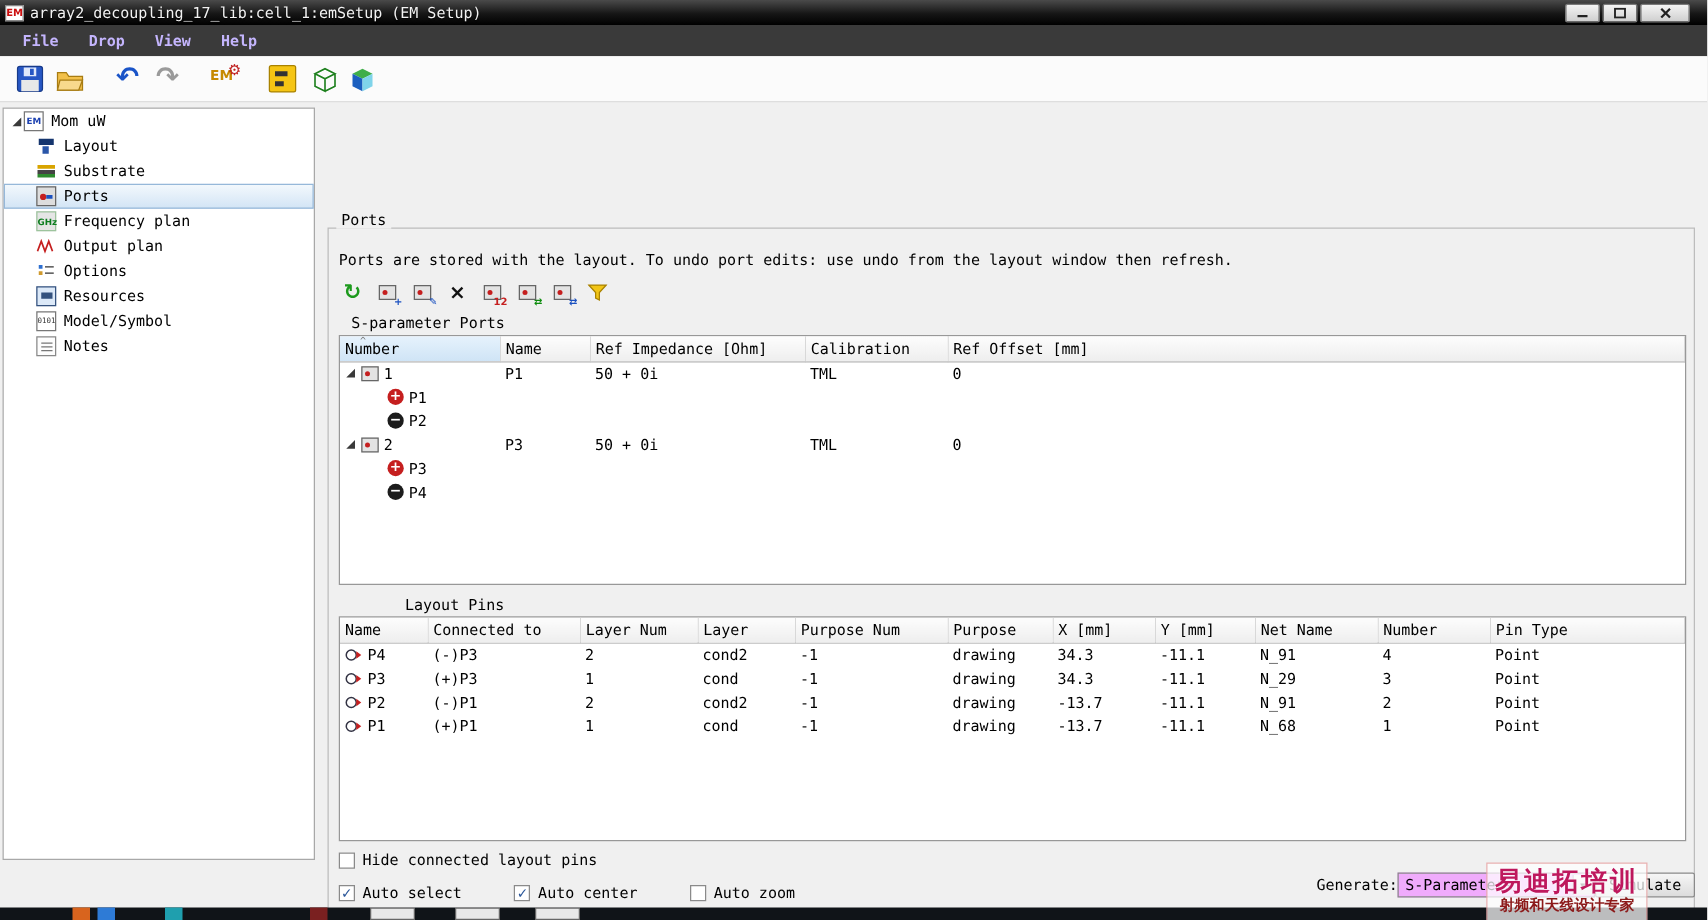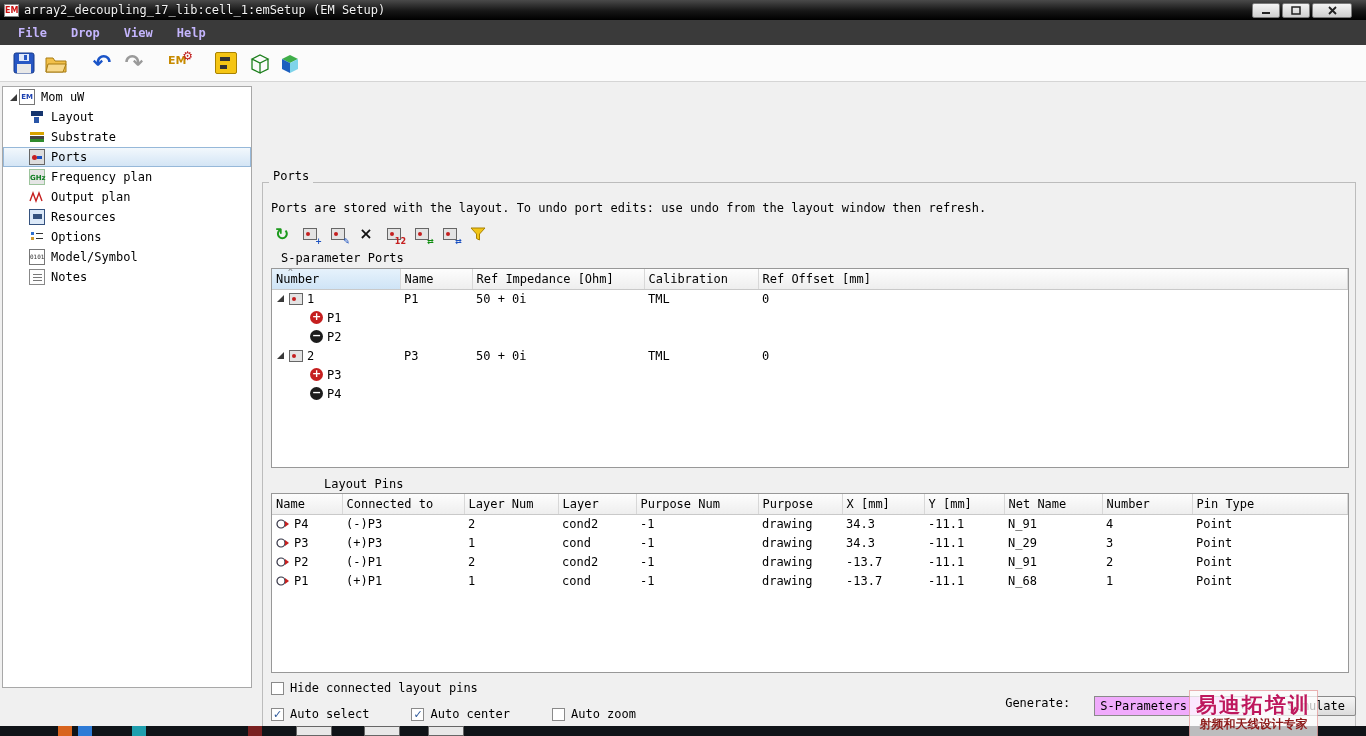--- a/index.html
+++ b/index.html
@@ -110,21 +110,21 @@
   .cb-row { position:absolute; display:flex; align-items:center; }
   .cb { display:flex; align-items:center; margin-right:42px; }
   .cb .box { width:13px; height:13px; background:#fff; border:1px solid #8a8a8a; margin-right:6px;
     display:flex; align-items:center; justify-content:center; font:bold 11px/11px "DejaVu Sans", sans-serif; color:#2b579a; }
   .cb .box.checked::after { content:"\2713"; }
 
   .drop-field { position:absolute; left:8px; top:548px; width:1078px; height:22px; background:#fff;
     border:1px solid #989898; display:flex; align-items:center; padding-left:6px; }
 
   
-  .footer-row { position:absolute; right:10px; top:614px; height:24px; display:flex; gap:24px; }
+  .footer-row { position:absolute; right:10px; top:614px; height:24px; display:flex; align-items:center; gap:0; }
   .combo { width:158px; height:20px; background:#f0abfc; border:1px solid #8a8a8a; display:flex; align-items:center; position:relative; padding-left:5px; }
   .combo .arrow-box { position:absolute; right:1px; top:1px; bottom:1px; width:16px;
     background:linear-gradient(#f5f5f5,#ddd); border-left:1px solid #aaa; display:flex; align-items:center; justify-content:center; font-size:8px; color:#333; }
   .button { height:20px; padding:0 10px; background:linear-gradient(#f6f6f6,#dcdcdc); border:1px solid #8a8a8a; border-radius:2px;
     display:flex; align-items:center; }
 
   
   .taskbar { position:absolute; left:0; right:0; bottom:0; height:10px; background:#101418; display:flex; align-items:flex-start; gap:6px; padding-left:58px; }
   .tb-frag { height:10px; margin-top:0; }
 
@@ -246,26 +246,26 @@
         </div>
         <div class="tree-row">
           <span class="tree-icon">
             <svg width="16" height="16">
                 <polyline points="1,12 4,4 7,12 10,4 13,12" fill="none" stroke="#c51f1f" stroke-width="1.4"></polyline>
               </svg>
           </span>
           <span class="tree-label">Output plan</span>
         </div>
         <div class="tree-row">
+          <span class="tree-icon i-options"></span>
+          <span class="tree-label">Options</span>
+        </div>
+        <div class="tree-row">
           <span class="tree-icon i-resources"></span>
           <span class="tree-label">Resources</span>
-        </div>
-        <div class="tree-row">
-          <span class="tree-icon i-options"></span>
-          <span class="tree-label">Options</span>
         </div>
         <div class="tree-row">
           <span class="tree-icon i-model">0101</span>
           <span class="tree-label">Model/Symbol</span>
         </div>
         <div class="tree-row">
           <span class="tree-icon i-notes"></span>
           <span class="tree-label">Notes</span>
         </div>
       </div>

